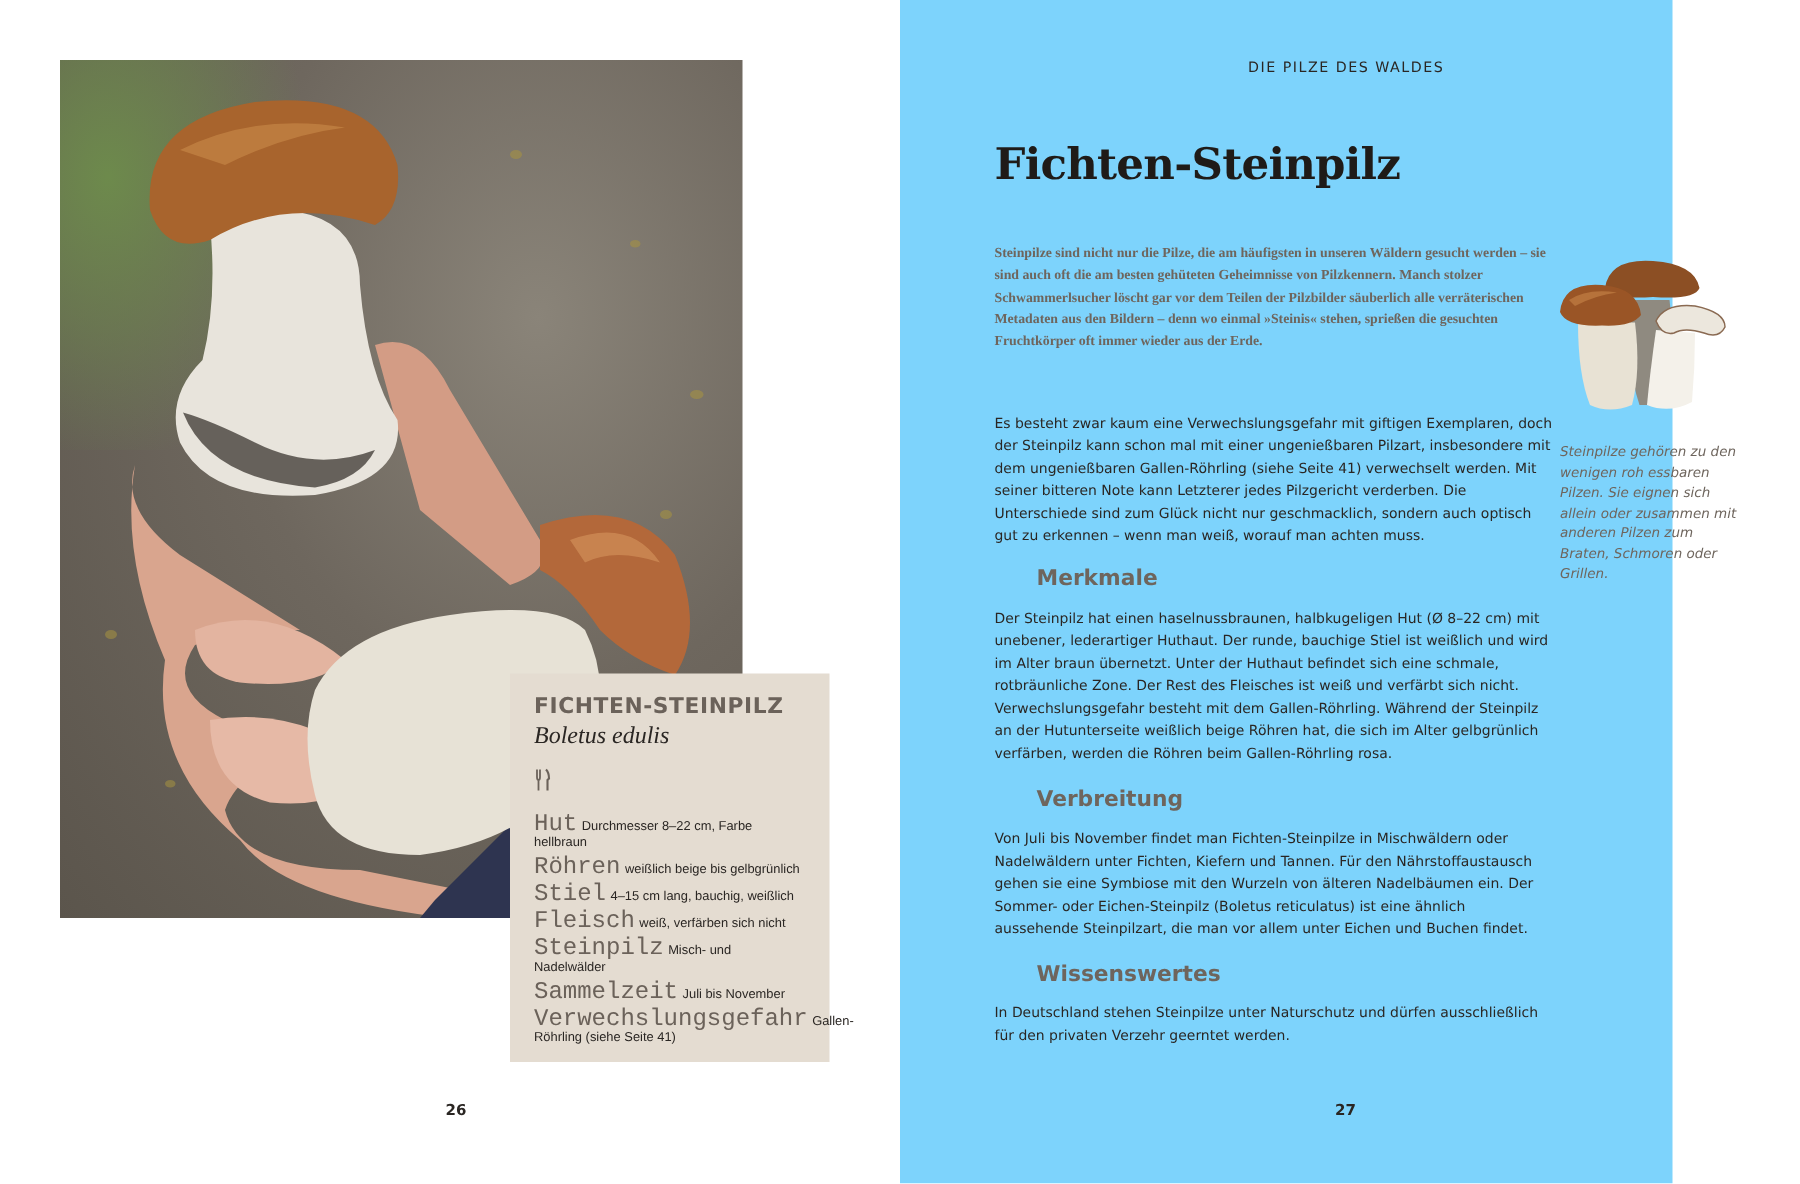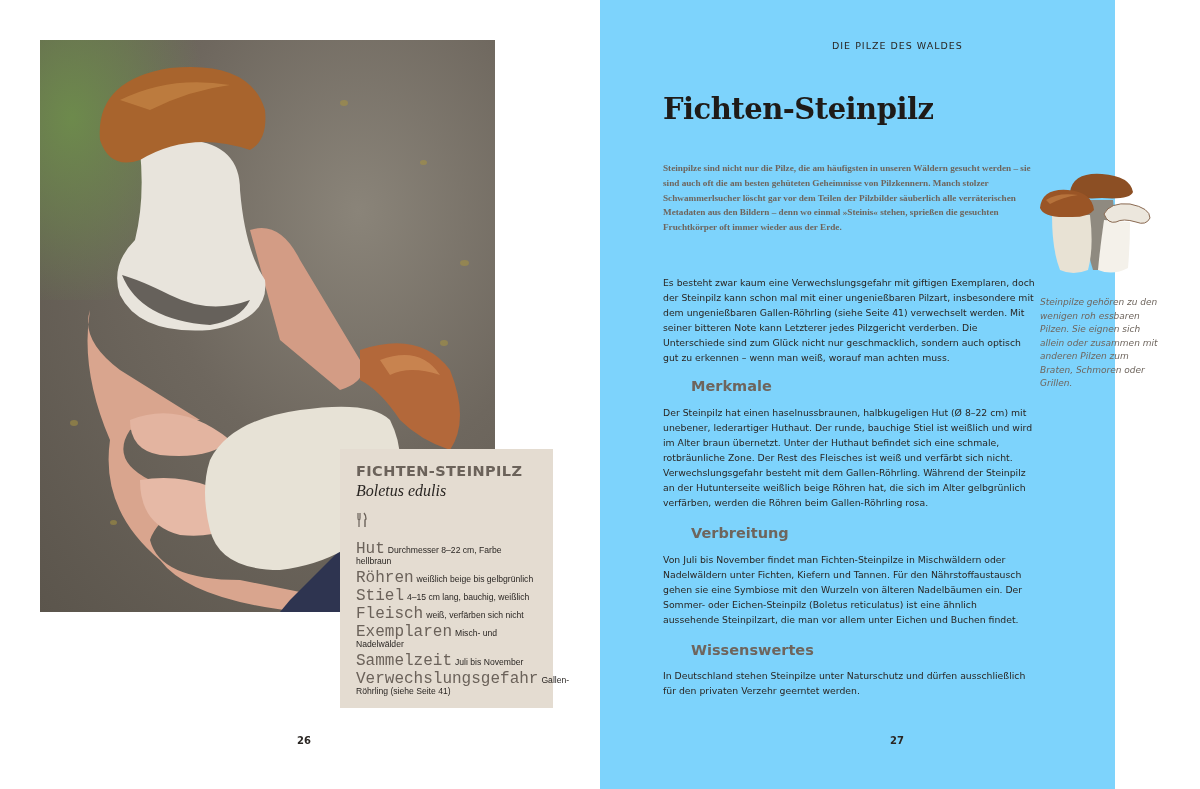--- a/index.html
+++ b/index.html
@@ -78,21 +78,21 @@
       <svg width="12" height="16" viewBox="0 0 12 16">
         <path d="M2 1 V6 Q2 8 3 8 V15 M4 1 V6 Q4 8 3 8" stroke="#6b625a" stroke-width="1.2" fill="none"></path>
         <path d="M8 1 Q10 3 10 7 L9 8 V15" stroke="#6b625a" stroke-width="1.4" fill="none"></path>
       </svg>
     </div>
     <dl>
       <div class="row"><span class="k">Hut</span><span>Durchmesser 8–22 cm, Farbe hellbraun</span></div>
       <div class="row"><span class="k">Röhren</span><span>weißlich beige bis gelbgrünlich</span></div>
       <div class="row"><span class="k">Stiel</span><span>4–15 cm lang, bauchig, weißlich</span></div>
       <div class="row"><span class="k">Fleisch</span><span>weiß, verfärben sich nicht</span></div>
-      <div class="row"><span class="k">Exemplaren</span><span>Misch- und Nadelwälder</span></div>
+      <div class="row"><span class="k">Steinpilz</span><span>Misch- und Nadelwälder</span></div>
       <div class="row"><span class="k">Sammelzeit</span><span>Juli bis November</span></div>
       <div class="row"><span class="k">Verwechslungsgefahr</span><span>Gallen-Röhrling (siehe Seite 41)</span></div>
     </dl>
   </div>
 
   <div class="pagenum" style="left:297px">26</div>
 </div>
 
 <div class="page-right">
   <div class="running-head">DIE PILZE DES WALDES</div>

